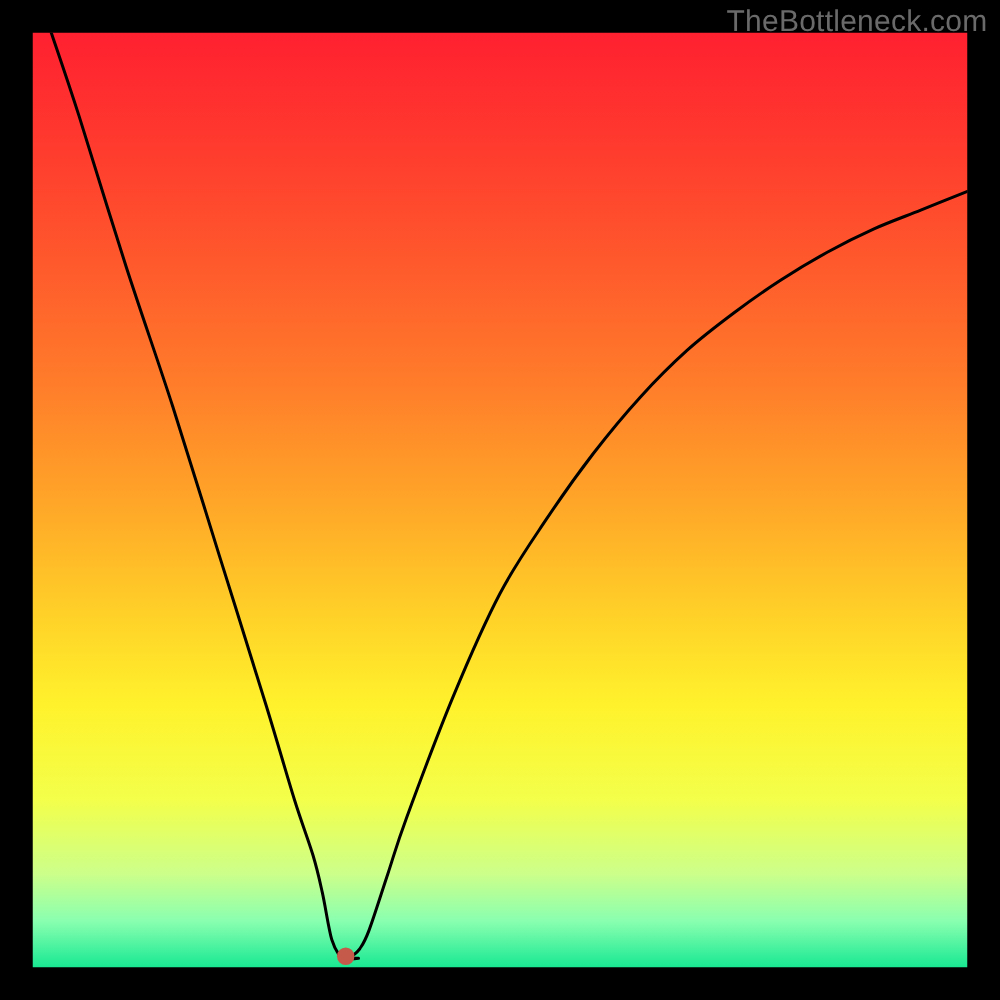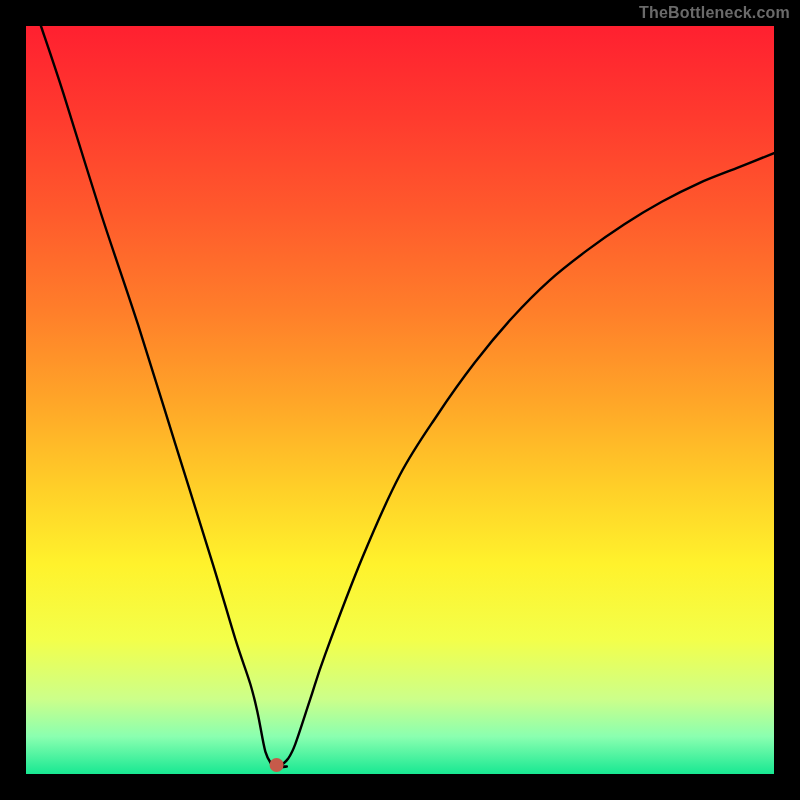--- a/index.html
+++ b/index.html
@@ -17,22 +17,22 @@
     top: 26px;
     width: 748px;
     height: 748px;
     box-sizing: border-box;
   }
   .watermark {
     position: absolute;
     top: 4px;
     right: 10px;
     color: #6a6a6a;
-    font-size: 16px;
-    font-weight: 700;
+    font-size: 24px;
+    font-weight: 400;
     letter-spacing: 0.2px;
     user-select: none;
   }
   svg { display: block; }
 </style>
 </head>
 <body>
 
 <div class="watermark">TheBottleneck.com</div>
 

